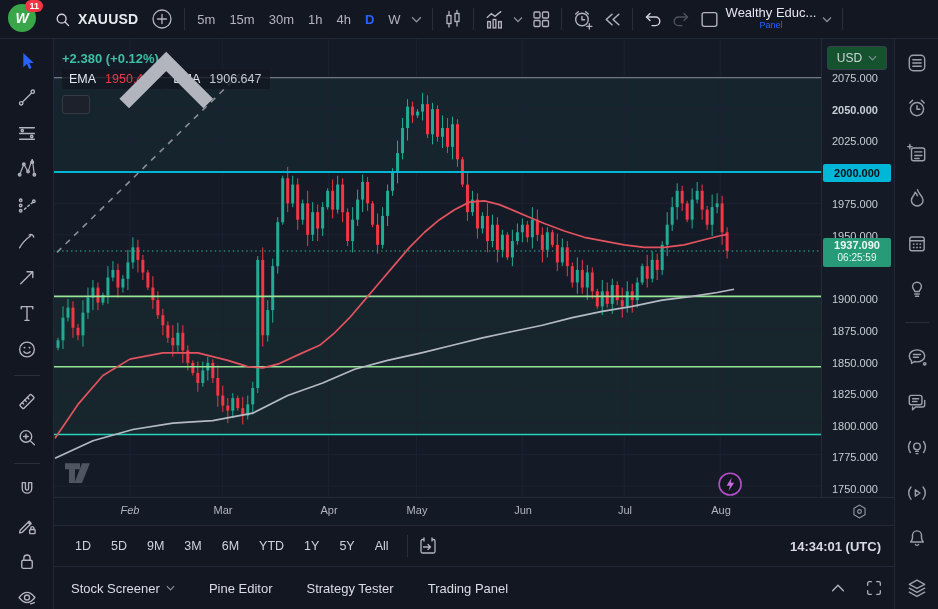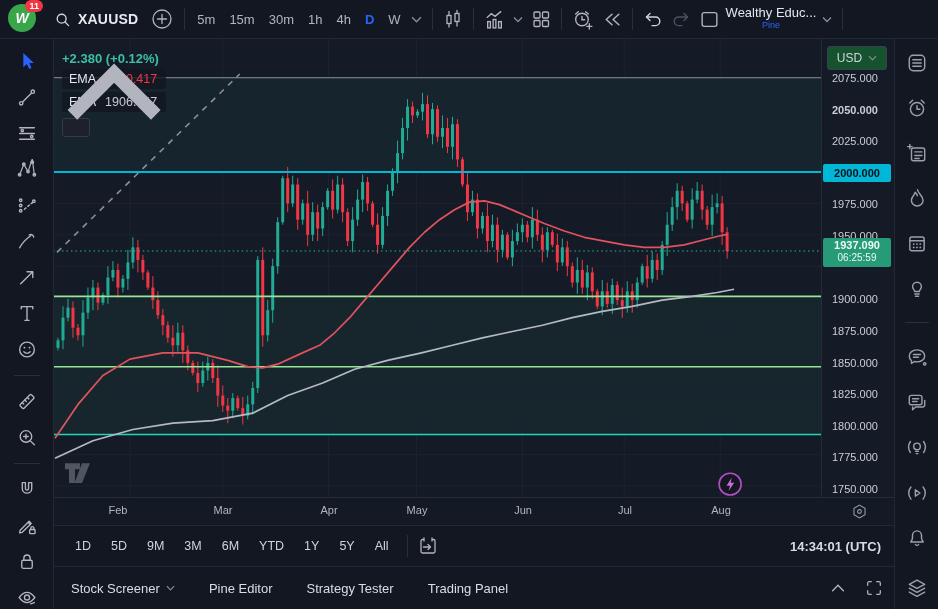--- a/index.html
+++ b/index.html
@@ -54,21 +54,21 @@
   .tag{position:absolute;left:1px;width:68px;border-radius:2px;text-align:center;font-weight:bold;z-index:3}
   .tag.cyan{height:18px;line-height:18px;font-size:11px;color:#0c1018}
   .tag.green{height:28px;color:#eafaf2;font-size:11px;line-height:13px;padding-top:1px}
   .tag .cd{font-weight:normal;font-size:10px;display:block;line-height:12px}
   
   .legend{position:absolute;left:9px;top:13px;z-index:6}
   .legend .chg{font-size:13px;font-weight:bold}
   .lrow{display:inline-flex;gap:9px;align-items:center;background:rgba(18,22,32,.78);
         padding:3px 9px 3px 7px;border-radius:2px;margin-top:3px;font-size:12.5px;color:#e3e6ee}
   .lrow .val{font-weight:normal}
-  .legend .rows{display:flex;flex-direction:column;align-items:flex-start}
+  .legend .rows{display:flex;flex-direction:row;align-items:flex-start}
   .collapse{margin-top:6px;width:26px;height:17px;background:#1c212c;border:1px solid #363a45;
             border-radius:3px;color:#b2b5be;display:flex;align-items:center;justify-content:center;cursor:pointer}
   
   .taxis{height:27px;flex:0 0 27px;border-top:1px solid #262b38;position:relative;
          background:#141926;cursor:ew-resize}
   .mlabel{position:absolute;top:6px;transform:translateX(-50%);font-size:11px;color:#b2b5be}
   .taxis .gear{position:absolute;right:27px;top:5px;color:#9aa0ab;width:17px;height:17px;cursor:pointer}
   
   .btool{height:40px;flex:0 0 40px;display:flex;align-items:center;border-top:1px solid #232838;
          background:#131722;padding:0 14px}
@@ -175,21 +175,21 @@
           <path d="M13 4.5 16.5 8 13 11.5"></path>
         </svg>
     </button>
     <button class="iconbtn">
       <svg width="21" height="21" viewBox="0 0 20 20" fill="none" stroke="#b2b5be" stroke-width="1.3">
           <rect x="3" y="3.5" width="14" height="13" rx="2"></rect>
         </svg>
     </button>
     <div class="account">
       <span class="nm">Wealthy Educ...</span>
-      <span class="sv">Pine</span>
+      <span class="sv">Panel</span>
     </div>
     <button class="iconbtn">
       <svg class="chev" width="10" height="7" viewBox="0 0 10 6">
           <path d="M1 1l4 4 4-4" stroke="currentColor" fill="none" stroke-width="1.3"></path>
         </svg>
     </button>
     <div class="vdiv"></div>
   </header>
 
   <nav class="ltool" id="left-toolbar">
@@ -734,21 +734,21 @@
           <div class="plabel" style="top: 442.962px;">1750.000</div>
           <div class="tag cyan" style="top: 125.837px; background: rgb(0, 183, 216);">2000.000</div>
           <div class="tag green" style="top: 200.387px; background: rgb(39, 155, 119);"><span>1937.090</span><span class="cd">06:25:59</span></div>
         </div>
     </div>
     <div class="taxis" id="time-axis">
       <svg class="gear" viewBox="0 0 20 20" fill="none" stroke="currentColor" stroke-width="1.2">
           <path d="M10 2.5l6.5 3.75v7.5L10 17.5l-6.5-3.75v-7.5Z"></path>
           <circle cx="10" cy="10" r="2.2"></circle>
         </svg>
-    <div class="mlabel" style="left: 65px;">Feb</div>
+    <div class="mlabel" style="left: 77px; font-style: italic;">Feb</div>
         <div class="mlabel" style="left: 170px;">Mar</div>
         <div class="mlabel" style="left: 276px;">Apr</div>
         <div class="mlabel" style="left: 364px;">May</div>
         <div class="mlabel" style="left: 470px;">Jun</div>
         <div class="mlabel" style="left: 572px;">Jul</div>
         <div class="mlabel" style="left: 668px;">Aug</div>
       </div>
     <div class="btool">
       <div id="ranges" style="display:flex;align-items:center">
           <div class="rangebtn">1D</div>

